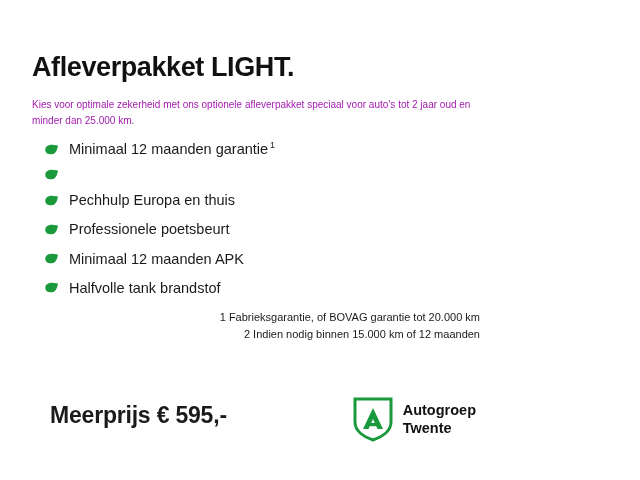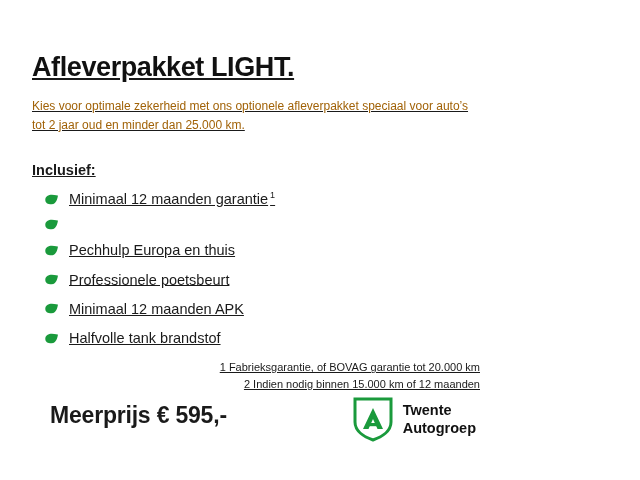--- a/index.html
+++ b/index.html
@@ -13,35 +13,34 @@
     font-family: "Liberation Sans", sans-serif;
     color: #1a1a1a;
     overflow: hidden;
   }
   .page {
     position: relative;
     width: 512px;
     height: 480px;
     box-sizing: border-box;
     padding: 52px 32px 0 32px;
-    text-decoration: underline;
   }
   .title {
     font-size: 27px;
     font-weight: bold;
     letter-spacing: -0.4px;
     margin: 0 0 14px 0;
     color: #111111;
   }
   .intro {
-    font-size: 12px;
+    font-size: 10px;
     line-height: 1.55;
     margin: 0;
     max-width: 500px;
-    color: #a16207;
+    color: #a21caf;
   }
   .inclusief {
     font-size: 14.5px;
     font-weight: bold;
     margin: 28px 0 10px 0;
   }
   ul.features {
     list-style: none;
     margin: 12px;
     padding: 0;
@@ -102,21 +101,20 @@
 </style>
 </head>
 <body>
 
 <div class="page">
 
   <h1 class="title">Afleverpakket LIGHT.</h1>
 
   <p class="intro">Kies voor optimale zekerheid met ons optionele afleverpakket speciaal voor auto’s tot 2 jaar oud en minder dan 25.000 km.</p>
 
-  <div class="inclusief">Inclusief:</div>
 
   <ul class="features">
     <li>
       <span class="bullet-icon">
         <svg viewBox="0 0 16 12" width="15" height="11" xmlns="http://www.w3.org/2000/svg">
           <path d="M1.2 6.2 C1.2 2.4 4.6 0.7 8.4 0.7 C12.2 0.7 15 1.6 15 1.6 C15 1.6 14.2 11.3 8 11.3 C3.6 11.3 1.2 9.4 1.2 6.2 Z" fill="#1a9a3c"></path>
         </svg>
       </span>
       <span class="feat-text"><span>Minimaal 12 maanden garantie</span><sup>1</sup></span>
     </li>
@@ -170,18 +168,18 @@
 
   <div class="brand">
     <span class="brand-mark">
       <svg viewBox="0 0 42 46" width="42" height="46" xmlns="http://www.w3.org/2000/svg">
         <path d="M3 3 H39 V26 C39 35 30 41 21 44 C12 41 3 35 3 26 Z" fill="#ffffff" stroke="#1a9a3c" stroke-width="3"></path>
         <path d="M21 12 L31 33 H25.5 L21 23 L16.5 33 H11 Z" fill="#1a9a3c"></path>
         <rect x="15" y="27" width="12" height="3.2" fill="#1a9a3c"></rect>
       </svg>
     </span>
     <span class="brand-text">
+      <div>Autogroep</div>
       <div>Twente</div>
-      <div>Autogroep</div>
     </span>
   </div>
 
 </div>
 
 </body></html>

